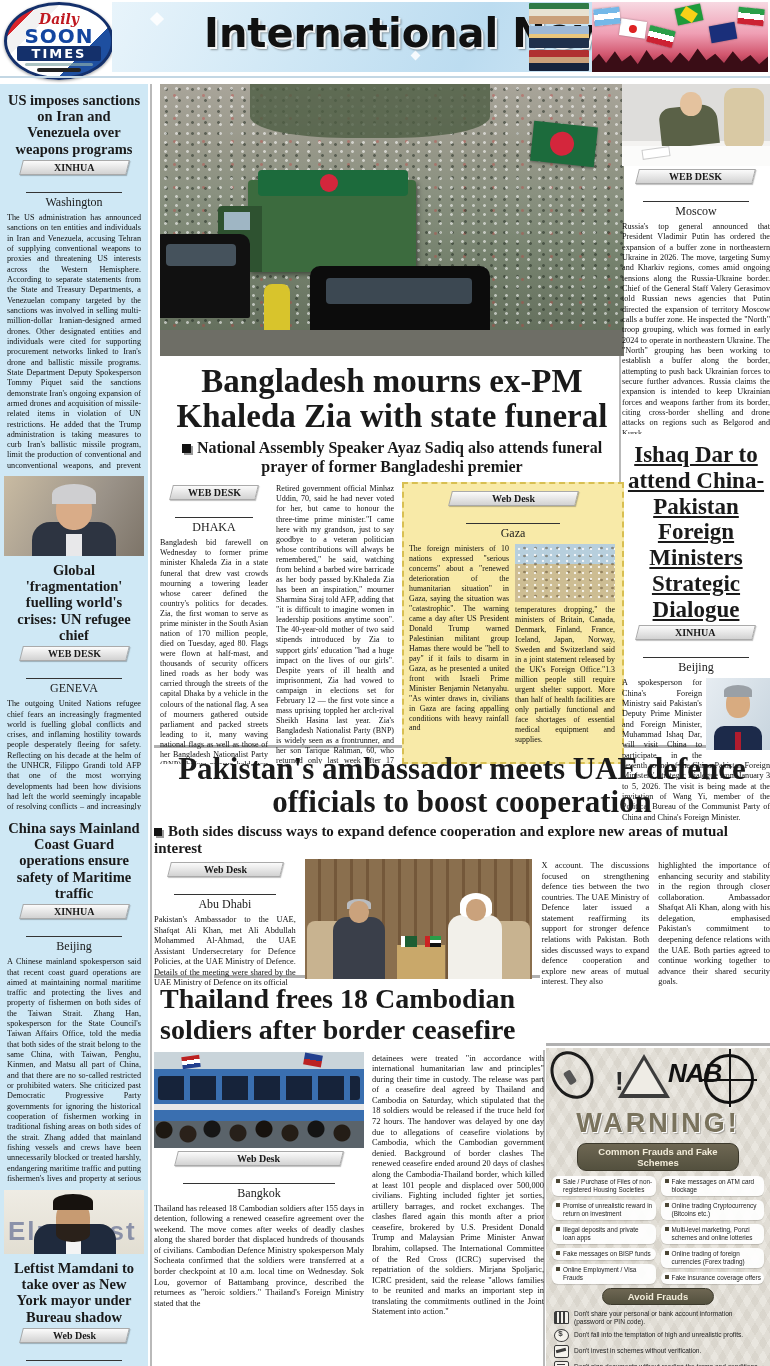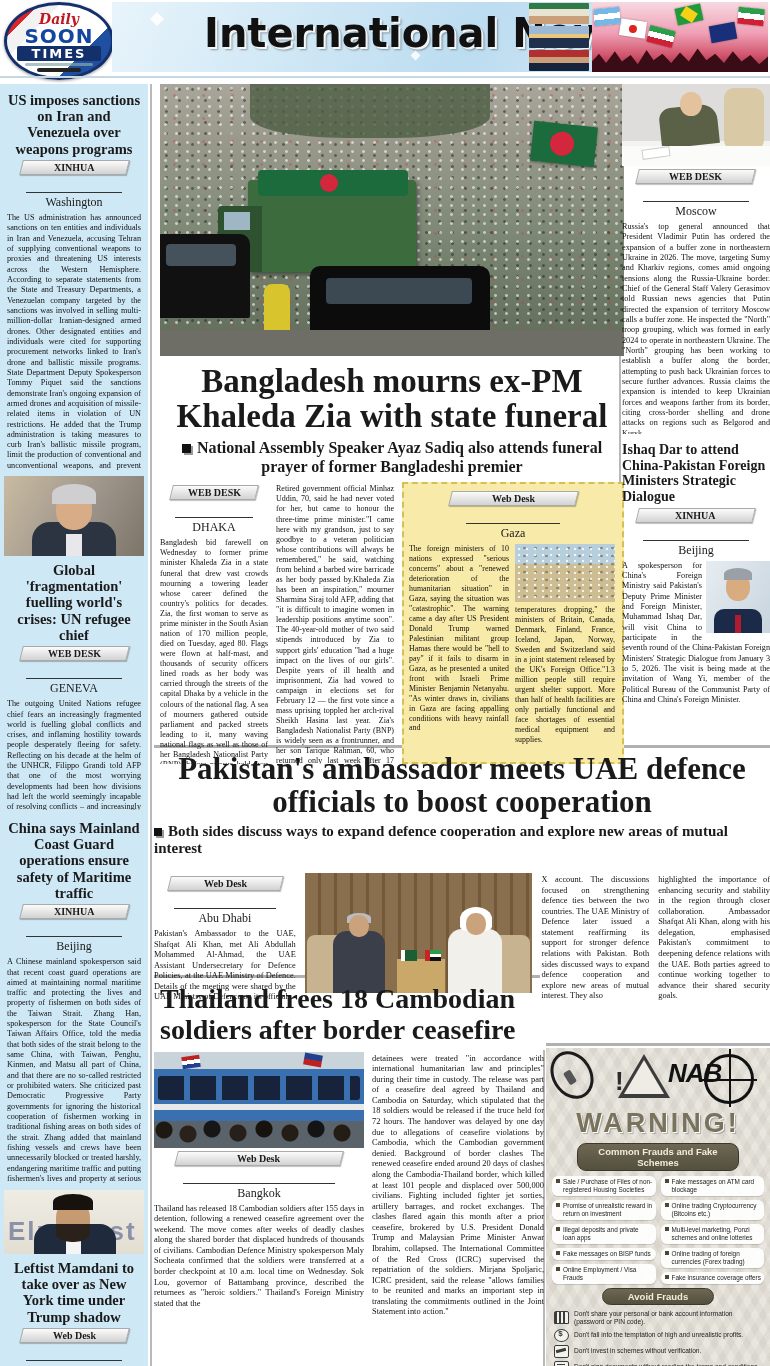--- a/index.html
+++ b/index.html
@@ -117,39 +117,39 @@
   .gaza-c2{width:100px;overflow:hidden;}
   .ph-gaza{position:relative;width:100px;height:58px;margin-bottom:3px;overflow:hidden;
         background:linear-gradient(#b7cfdd 0 34%,#cdbd93 34%);}
   .ph-gaza::after{content:"";position:absolute;inset:0;
         background-image:radial-gradient(circle,rgba(255,255,255,.8) 1px,transparent 1.6px),radial-gradient(circle,rgba(90,70,40,.5) 1px,transparent 1.6px);
         background-size:8px 6px,11px 8px;background-position:0 20px,4px 24px;}
 
   
   .right-col{position:absolute;top:84px;left:622px;width:148px;}
   .rhead{font-size:18.5px;line-height:1.12;font-weight:bold;text-align:center;margin:4px 0 4px;}
-  .rhead2{font-size:14px;line-height:1.12;font-weight:bold;margin:8px 0 2px;}
+  .rhead2{font-size:23px;line-height:1.12;font-weight:bold;text-align:center;margin:8px 0 2px;text-decoration:underline;}
   .ph-putin{position:relative;width:148px;height:82px;overflow:hidden;background:linear-gradient(#dedddb 0 70%,#f4f3f1 70%);}
   .ph-putin .chair{position:absolute;right:6px;top:4px;width:40px;height:62px;background:#d9c9a4;border-radius:10px;}
   .ph-putin .body{position:absolute;left:38px;top:22px;width:58px;height:40px;background:#5a6147;border-radius:12px 16px 0 0;transform:rotate(-6deg);}
   .ph-putin .head{position:absolute;left:58px;top:8px;width:22px;height:24px;background:#e4c29e;border-radius:48%;}
   .ph-putin .desk{position:absolute;bottom:0;left:0;width:100%;height:20px;background:#fbfbfa;}
   .ph-putin .paper{position:absolute;bottom:8px;left:20px;width:26px;height:8px;background:#fff;border:1px solid #ccc;transform:rotate(-8deg);}
 
   .ph-ishaq{position:relative;float:right;width:64px;height:72px;margin:0 0 2px 4px;overflow:hidden;
         background:linear-gradient(120deg,#e7edf2,#c7d4de);}
   .ph-ishaq .suit{position:absolute;bottom:-4px;left:8px;width:48px;height:28px;background:#1c2a4a;border-radius:10px 10px 0 0;}
   .ph-ishaq .tie{position:absolute;bottom:0;left:29px;width:6px;height:18px;background:#b01c2e;}
   .ph-ishaq .face{position:absolute;top:12px;left:20px;width:24px;height:28px;background:#d8ab80;border-radius:46%;}
   .ph-ishaq .hair{position:absolute;top:7px;left:18px;width:28px;height:12px;background:#9aa0a6;border-radius:50% 50% 0 0;}
 
   
   .uae{position:absolute;top:750px;left:154px;width:616px;}
   .uae-head{font-size:31px;line-height:1.08;font-weight:bold;text-align:center;margin:2px 0 4px;}
-  .uae-sub{font-size:15px;font-weight:bold;margin:2px 0 16px;}
+  .uae-sub{font-size:15px;font-weight:bold;margin:2px 0 2px;}
   .uae-cols{display:flex;gap:9px;height:188px;}
   .uae-c1{width:142px;overflow:hidden;}
   .ph-uae{position:relative;width:228px;height:120px;overflow:hidden;
         background:repeating-linear-gradient(90deg,#8a6f4e 0 13px,#74583a 13px 16px);}
   .ph-uae .chairL{position:absolute;left:2px;bottom:0;width:50px;height:58px;background:#c8b390;border-radius:8px 8px 0 0;}
   .ph-uae .chairR{position:absolute;right:2px;bottom:0;width:50px;height:58px;background:#c8b390;border-radius:8px 8px 0 0;}
   .ph-uae .manL{position:absolute;left:28px;bottom:0;width:52px;height:62px;background:#3a3f4a;border-radius:14px 14px 0 0;}
   .ph-uae .headL{position:absolute;left:44px;bottom:56px;width:20px;height:22px;background:#caa27c;border-radius:46%;}
   .ph-uae .hairL{position:absolute;left:42px;bottom:70px;width:24px;height:10px;background:#b9bcc0;border-radius:50% 50% 0 0;}
   .ph-uae .manR{position:absolute;right:30px;bottom:0;width:54px;height:64px;background:#f2f0ea;border-radius:14px 14px 0 0;}
@@ -280,21 +280,21 @@
 
     <div class="lphoto ph-mamdani" style="height:64px;">
       <div class="sign">Elmhurst</div>
       <div class="suit"></div>
       <div class="shirt"></div>
       <div class="face"></div>
       <div class="hair"></div>
       <div class="beard"></div>
     </div>
     <div class="larticle" style="height:190px;">
-      <div class="lhead">Leftist Mamdani to take over as New York time under Trump shadow</div>
+      <div class="lhead">Leftist Mamdani to take over as New York mayor under Bureau shadow</div>
       <span class="kicker"><span>Web Desk</span></span>
       <span class="dateline">NEW YORK</span>
       <div class="bodytext">Zohran Mamdani, young upstart of the US left, was readying on Wednesday to take over as New York mayor for a term sure to see him cross swords with President Donald Trump. After the clocks strike midnight, bringing in 2026, Mamdani will take his oath of office at an abandoned subway stop, taking the helm of the United States' largest city. He will be New York's first Muslim mayor.</div>
     </div>
   </div>
 
   <div class="vdiv" style="left:150px;top:84px;height:1282px;"></div>
   <div class="vdiv" style="left:619px;top:84px;height:662px;"></div>
   <div class="vdiv" style="left:543px;top:1050px;height:316px;"></div>
   <div class="hdiv" style="left:154px;top:745px;width:616px;"></div>

